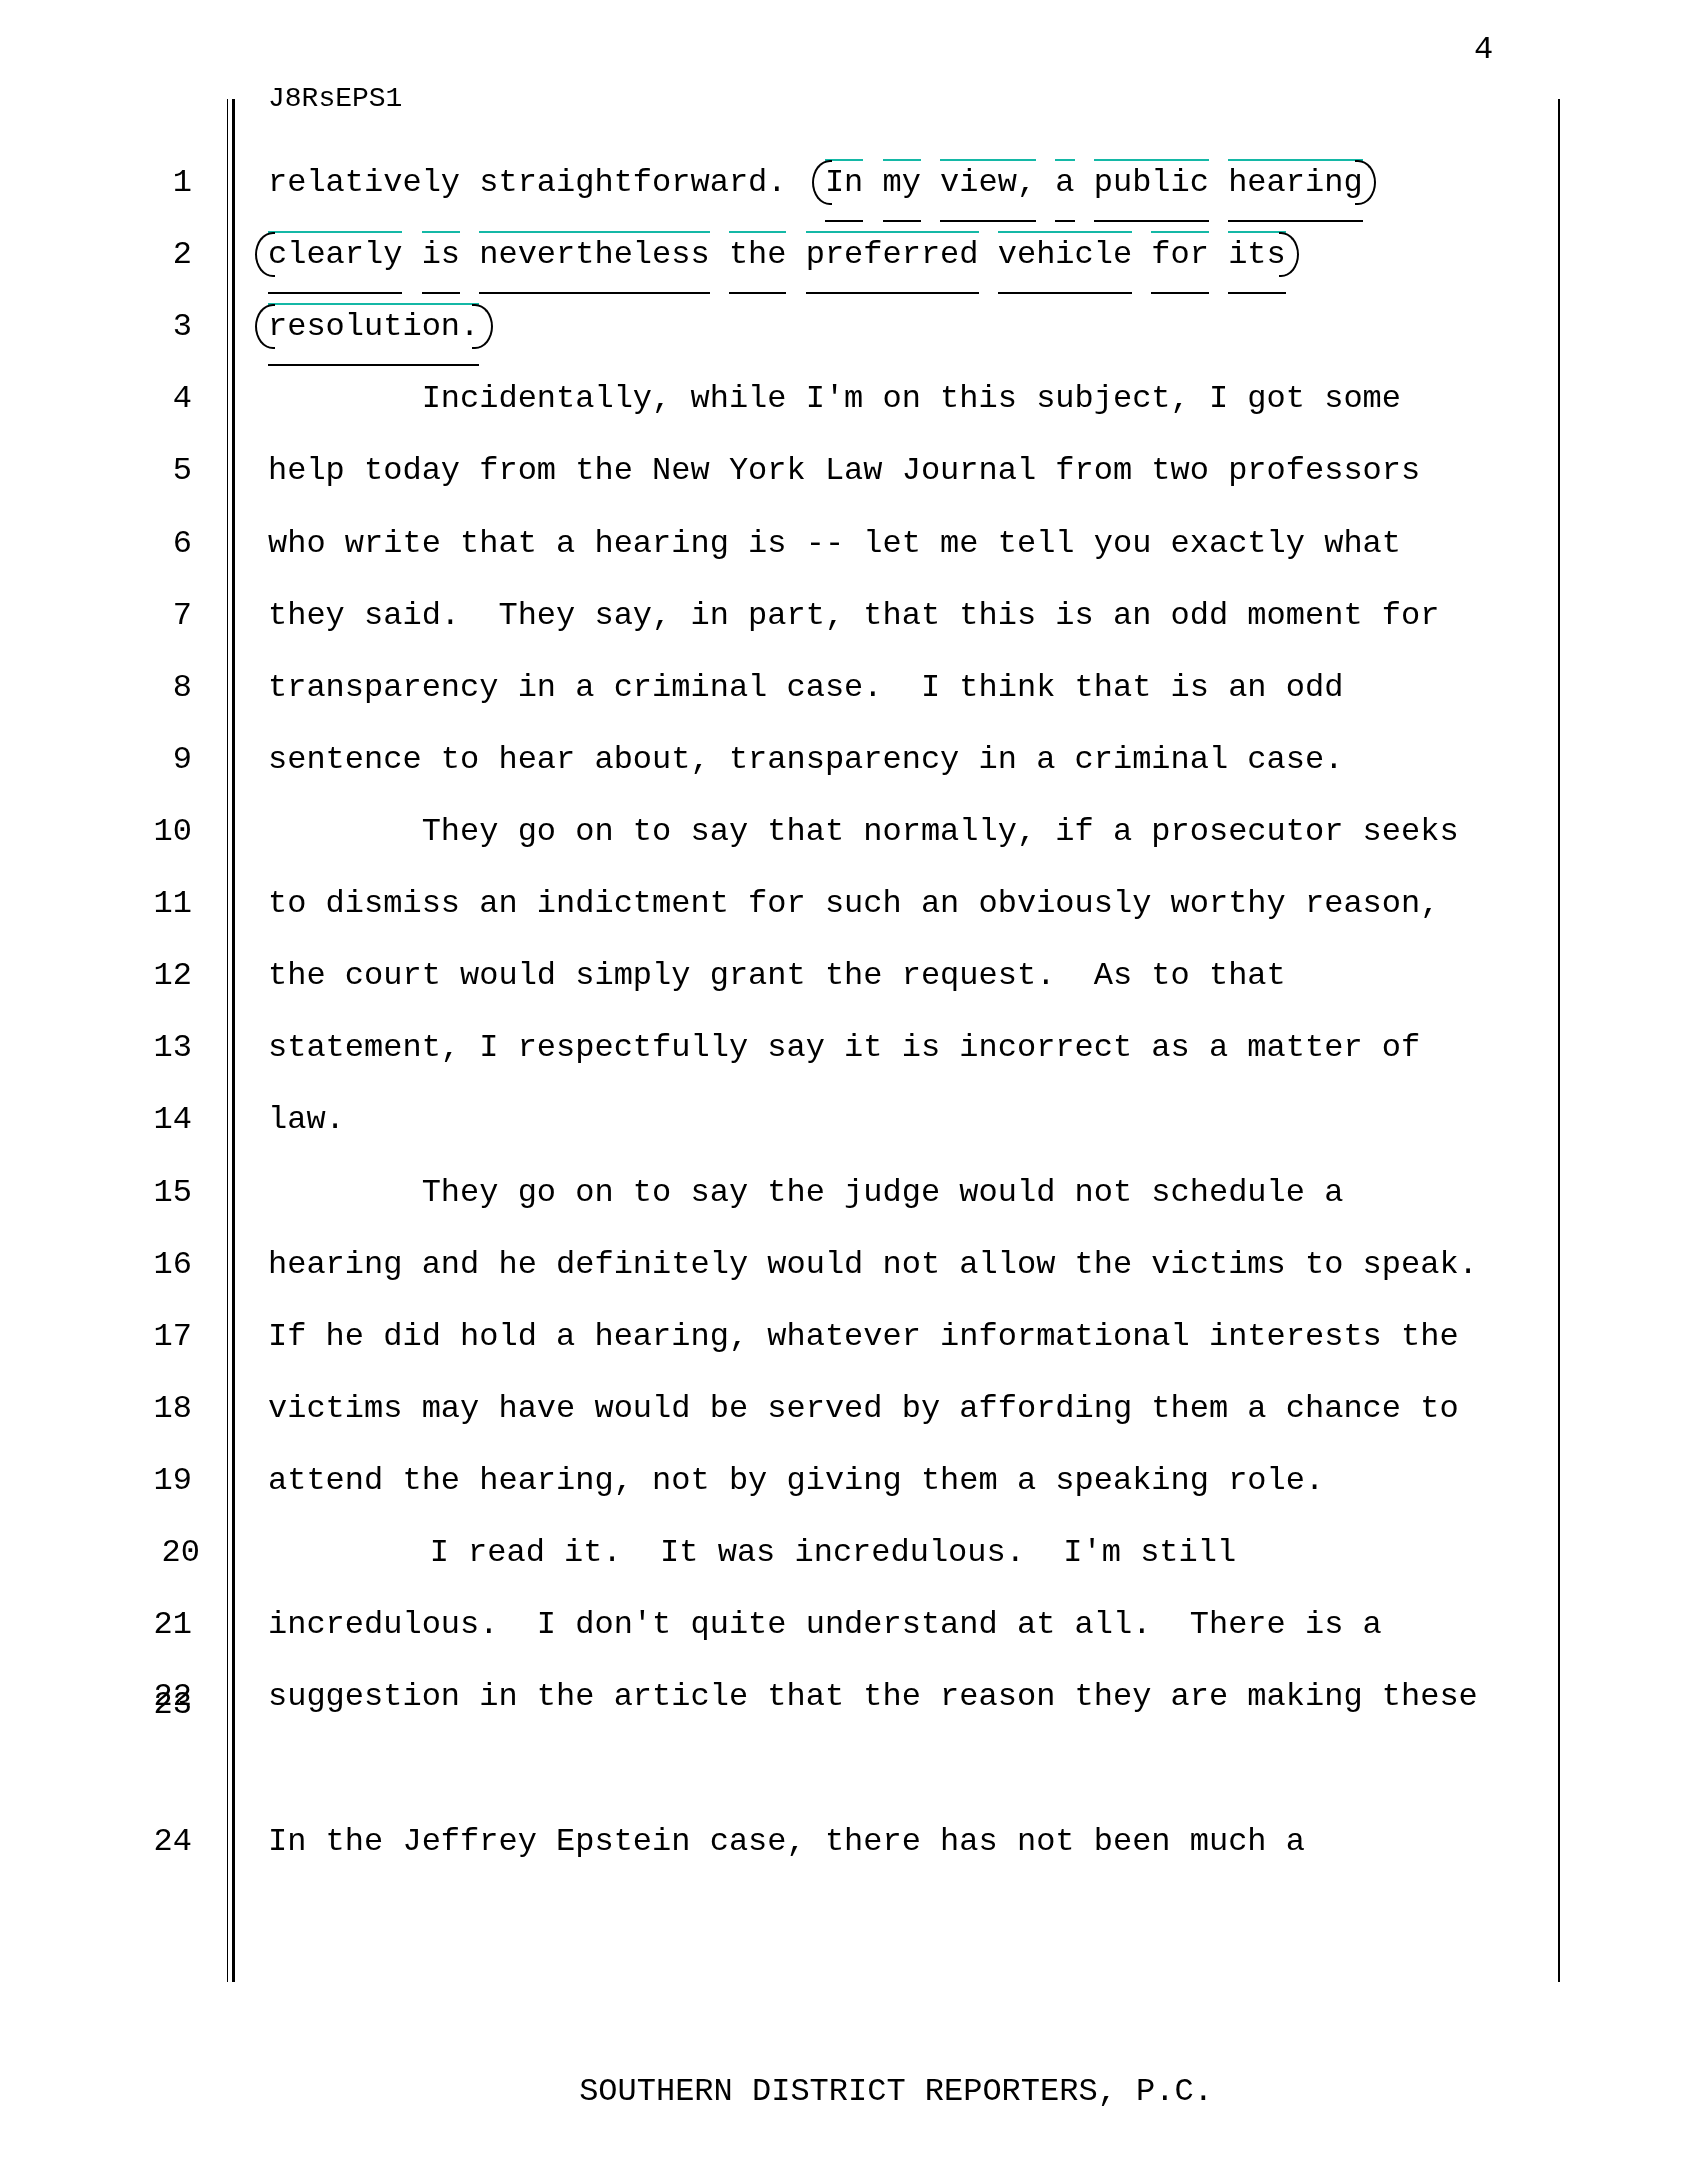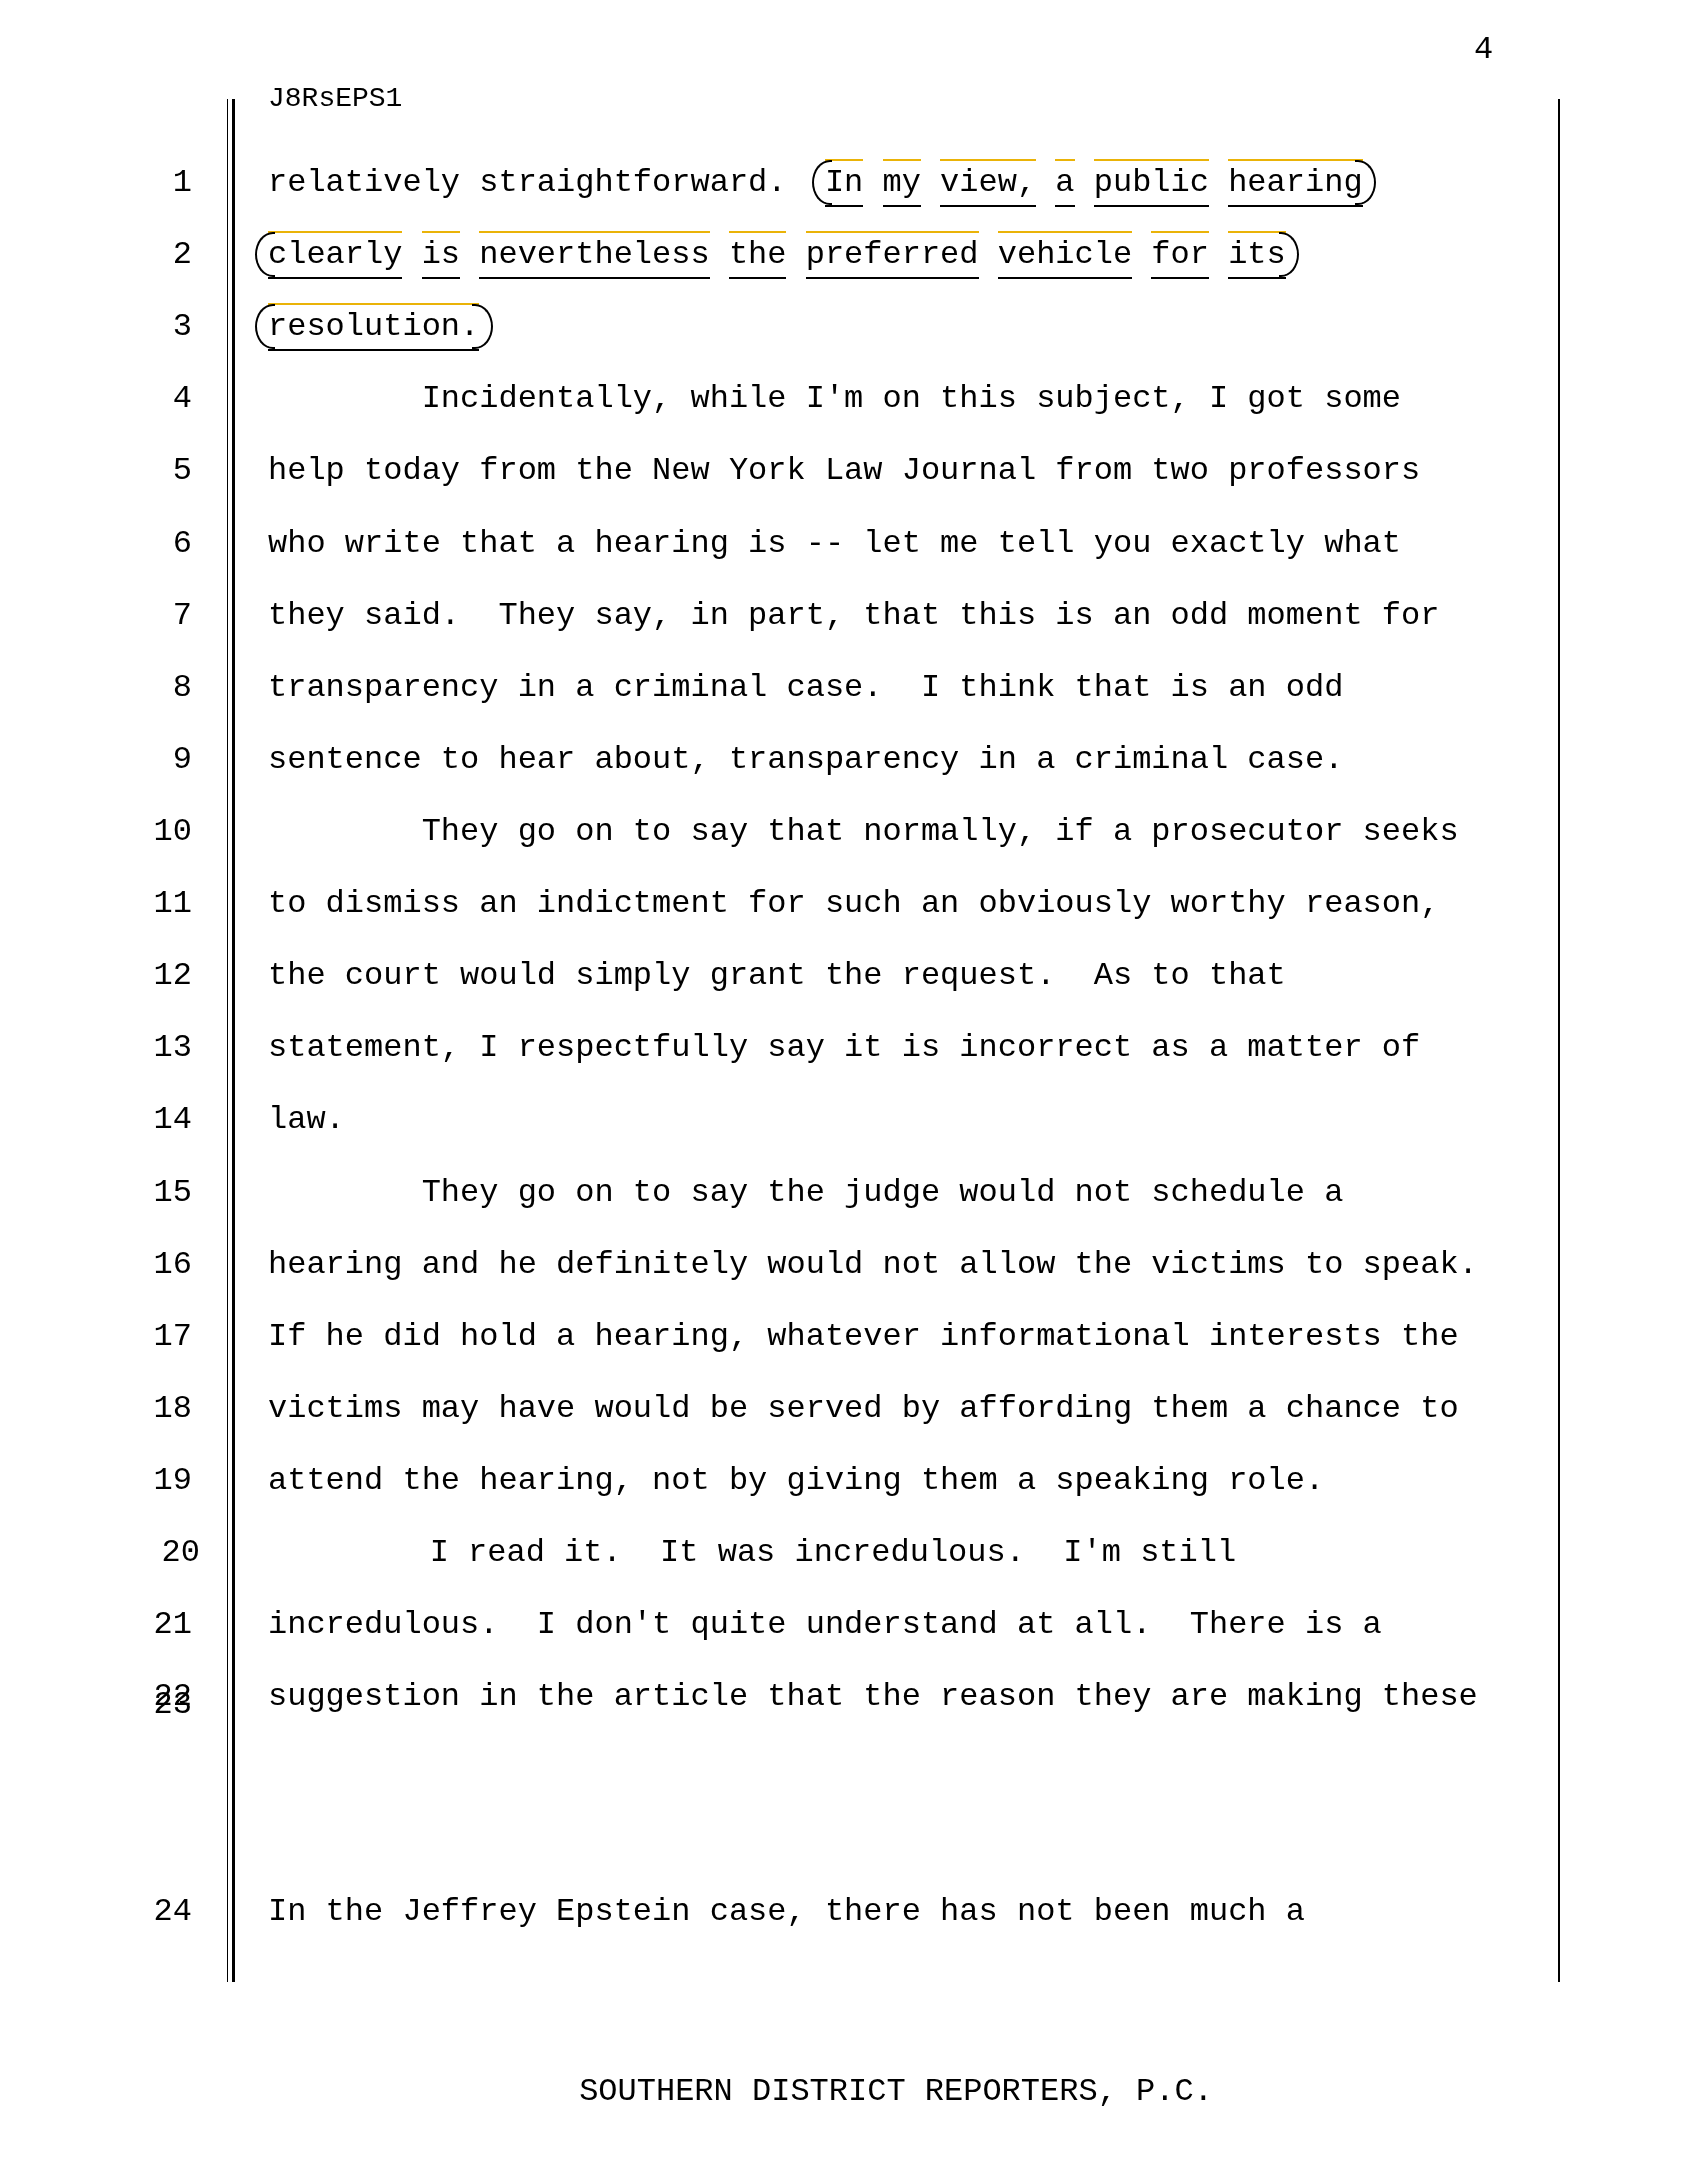--- a/index.html
+++ b/index.html
@@ -75,24 +75,24 @@
   
   .annot {
     position: relative;
     display: inline-block;
     line-height: 45px;
     padding: 0 8px;
     margin: 0 -8px;
     white-space: pre;
   }
   .annot .w {
-    border-top: 2px solid #eab308;
+    border-top: 2px solid #14b8a6;
     border-bottom: 2px solid #000;
     padding-top: 2.6px;
-    padding-bottom: 4px;
+    padding-bottom: 19px;
   }
   .annot::before {
     content: "";
     position: absolute;
     left: -5.3px;
     top: 0;
     bottom: 0;
     width: 18.5px;
     border: 2px solid #000;
     border-right: none;
@@ -151,21 +151,21 @@
       <div class="line" style="top: 937px;"><span class="num">14</span><span class="txt">law.</span></div>
       <div class="line" style="top: 1010px;"><span class="num">15</span><span class="txt">        They go on to say the judge would not schedule a</span></div>
       <div class="line" style="top: 1082px;"><span class="num">16</span><span class="txt">hearing and he definitely would not allow the victims to speak.</span></div>
       <div class="line" style="top: 1154px;"><span class="num">17</span><span class="txt">If he did hold a hearing, whatever informational interests the</span></div>
       <div class="line" style="top: 1226px;"><span class="num">18</span><span class="txt">victims may have would be served by affording them a chance to</span></div>
       <div class="line" style="top: 1298px;"><span class="num">19</span><span class="txt">attend the hearing, not by giving them a speaking role.</span></div>
       <div class="line" style="top: 1370px; margin-left: 8px;"><span class="num">20</span><span class="txt">        I read it.  It was incredulous.  I'm still</span></div>
       <div class="line" style="top: 1442px;"><span class="num">21</span><span class="txt">incredulous.  I don't quite understand at all.  There is a</span></div>
       <div class="line" style="top: 1514px;"><span class="num">22</span><span class="txt">suggestion in the article that the reason they are making these</span></div>
       <div class="line" style="top: 1522px;"><span class="num">23</span></div>
-      <div class="line" style="top: 1729px; font-family: Liberation Mono, monospace;"><span class="num">24</span><span class="txt">In the Jeffrey Epstein case, there has not been much a</span></div>
+      <div class="line" style="top: 1659px; font-family: Liberation Mono, monospace;"><span class="num">24</span><span class="txt">In the Jeffrey Epstein case, there has not been much a</span></div>
     </div>
 
   <div class="footer">
     <div>SOUTHERN DISTRICT REPORTERS, P.C.</div>
     
   </div>
 
 </div>
 
 

